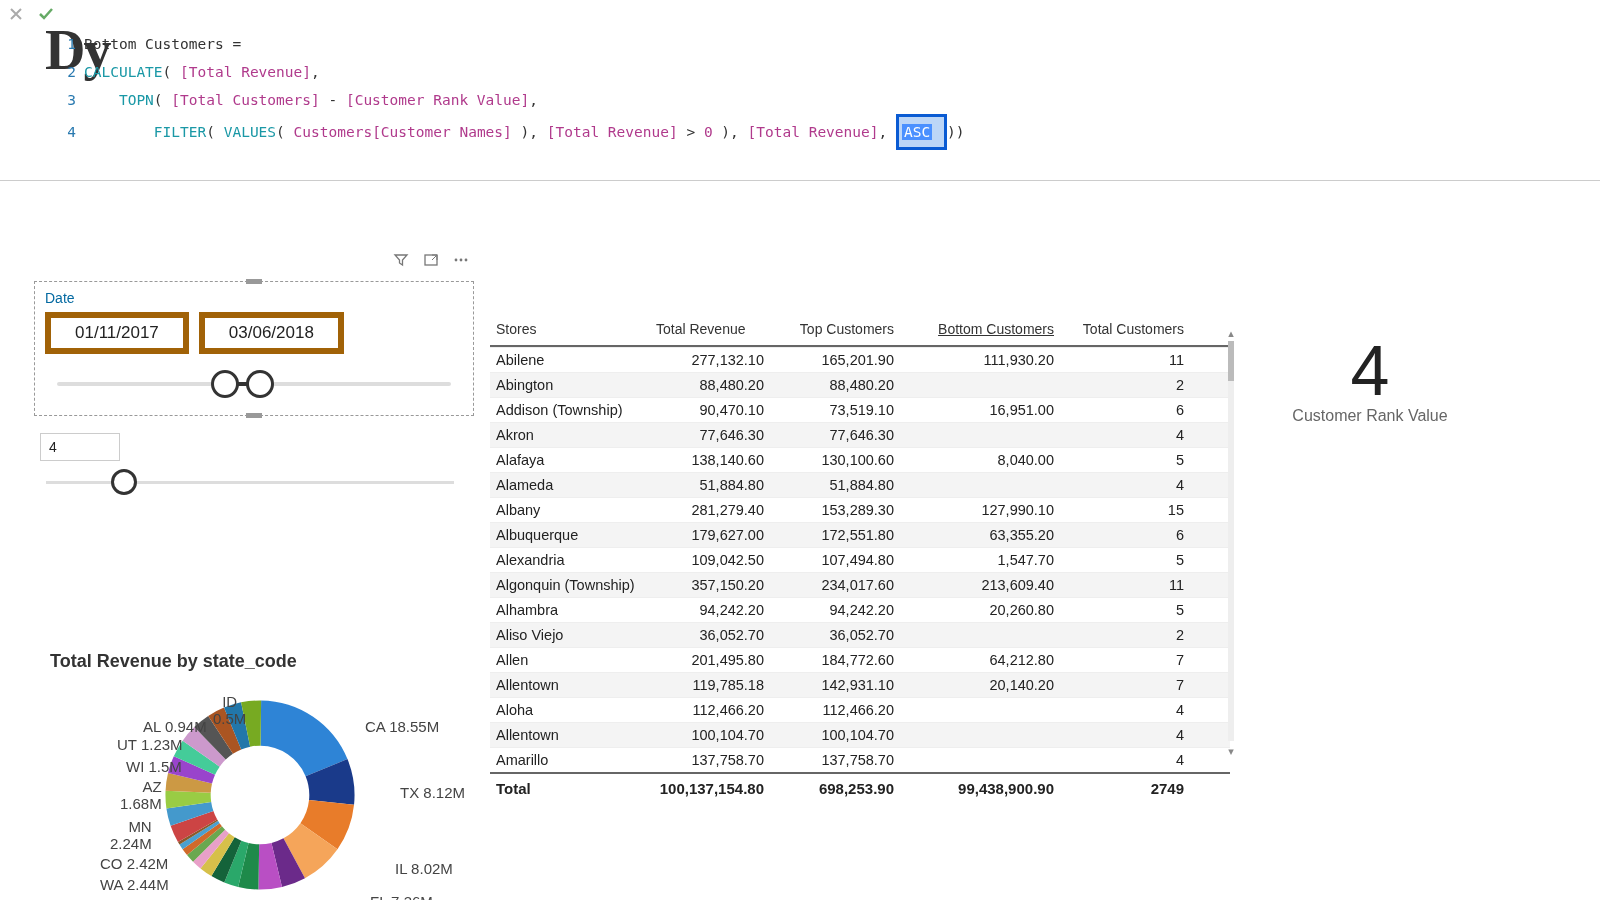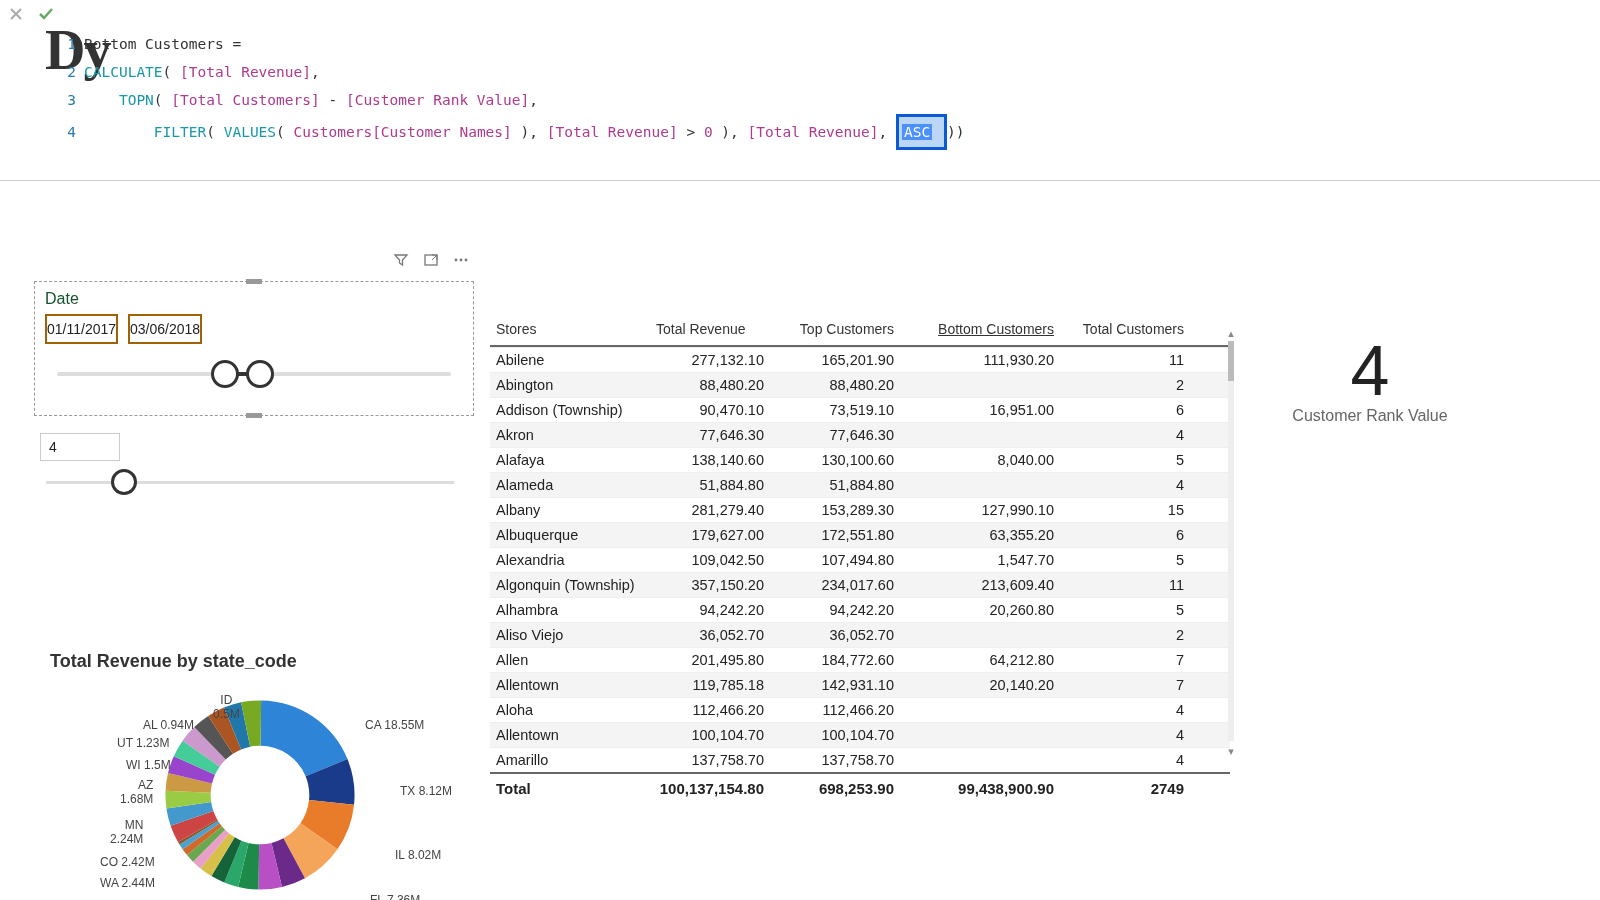--- a/index.html
+++ b/index.html
@@ -20,39 +20,39 @@
   .asc-box { display:inline-block; border:3px solid #0a5bd3; background:#bcd6f7; padding:1px 3px; position:relative;}
   .asc-sel { background:#4a90ff; color:#fff; padding:0 2px;}
   .dy-bg { position:absolute; left:45px; top:18px; font-family: Georgia, serif; font-size:56px; font-weight:bold; color:#333; z-index:-1; letter-spacing:-2px;}
 
   .canvas { position: relative; padding: 10px 0 0 30px; }
   .date-slicer { position:absolute; left:34px; top:100px; width:440px; height:135px; border:1px dashed #999; background:#fff;}
   .slicer-handles { position:absolute; left:50%; transform:translateX(-50%); width:16px; height:5px; background:#999;}
   .slicer-handles.top{top:-3px;} .slicer-handles.bot{bottom:-3px;}
   .slicer-toolbar{ position:absolute; right:4px; top:-30px; display:flex; gap:14px; color:#666;}
   .slicer-inner{ padding:8px 10px;}
-  .slicer-title{ font-size:16px; color:#14532d;}
+  .slicer-title{ font-size:14px; color:#0369a1;}
   .date-boxes{ display:flex; gap:10px; margin-top:6px;}
-  .date-box{ border:2px solid #a16207; padding:5px 0; font-size:14px;}
+  .date-box{ border:6px solid #a16207; padding:5px 24px; font-size:17px;}
   .range-track{ position:relative; margin:28px 12px 0 12px; height:4px; background:#ddd; border-radius:2px;}
   .range-fill{ position:absolute; left:41%; right:51%; top:0; height:4px; background:#333;}
   .range-thumb{ position:absolute; top:-12px; width:28px; height:28px; border:3px solid #333; border-radius:50%; background:#fff;}
   .range-thumb.a{left:39%;} .range-thumb.b{left:48%;}
 
   .rank-slicer{ position:absolute; left:40px; top:248px; width:420px;}
   .rank-title{font-size:13px; color:#444;}
   .rank-box{ border:1px solid #ccc; width:80px; padding:5px 8px; margin-top:4px; font-size:14px;}
   .rank-track{ position:relative; margin:20px 6px 0 6px; height:3px; background:#ddd;}
   .rank-thumb{ position:absolute; left:16%; top:-12px; width:26px; height:26px; border:3px solid #333; border-radius:50%; background:#fff;}
 
   .donut-card{ position:absolute; left:50px; top:470px; width:420px;}
   .donut-title{ font-size:18px; font-weight:600; color:#333; margin-bottom:6px;}
   .donut-wrap{ position:relative; width:380px; height:300px; margin-left:15px;}
   .donut-svg{ position:absolute; left:100px; top:22px;}
-  .d-label{ position:absolute; font-size:12px; color:#444; white-space:nowrap;}
+  .d-label{ position:absolute; font-size:15px; color:#444; white-space:nowrap;}
 
   .grid{ position:absolute; left:490px; top:138px; width:740px;}
   .ghead{ display:flex; border-bottom:2px solid #666; font-size:14px; color:#333; padding-bottom:6px;}
   .gh{ padding:2px 6px;}
   .gh1{width:160px;} .gh2{width:120px;} .gh3{width:130px;text-align:right;} .gh4{width:160px;text-align:right;text-decoration:underline;} .gh5{width:130px;text-align:right;}
   .grow{ display:flex; font-size:14.5px; border-top:1px solid #eee; height:25px; align-items:center;}
   .grow:nth-child(even){ background:#f4f4f4;}
   .gc{padding:2px 6px;}
   .gc1{width:160px;} .gc2{width:120px;text-align:right;} .gc3{width:130px;text-align:right;} .gc4{width:160px;text-align:right;} .gc5{width:130px;text-align:right;}
   .gtotal{ display:flex; border-top:2px solid #666; font-weight:bold; font-size:15px; padding-top:4px;}
@@ -161,21 +161,21 @@
         <circle cx="21" cy="21" r="15.9" fill="transparent" stroke="#4c9" stroke-width="10" stroke-dasharray="3 97" stroke-dashoffset="-56.6"></circle>
         <circle cx="21" cy="21" r="15.9" fill="transparent" stroke="#c9c" stroke-width="10" stroke-dasharray="3 97" stroke-dashoffset="-59.6"></circle>
         <circle cx="21" cy="21" r="15.9" fill="transparent" stroke="#555" stroke-width="10" stroke-dasharray="3 97" stroke-dashoffset="-62.6"></circle>
         <circle cx="21" cy="21" r="15.9" fill="transparent" stroke="#a52" stroke-width="10" stroke-dasharray="3 97" stroke-dashoffset="-65.6"></circle>
         <circle cx="21" cy="21" r="15.9" fill="transparent" stroke="#27a" stroke-width="10" stroke-dasharray="3 97" stroke-dashoffset="-68.6"></circle>
         <circle cx="21" cy="21" r="15.9" fill="transparent" stroke="#7a2" stroke-width="10" stroke-dasharray="3.4 96.6" stroke-dashoffset="-71.6"></circle>
         <circle cx="21" cy="21" r="9" fill="#fff"></circle>
       </svg>
       <div class="d-label" style="left:300px; top:40px;">CA 18.55M</div>
       <div class="d-label" style="left:335px; top:106px;">TX 8.12M</div>
-      <div class="d-label" style="left:330px; top:170px;">IL 8.02M</div>
+      <div class="d-label" style="left:330px; top:182px;">IL 8.02M</div>
       <div class="d-label" style="left:305px; top:215px;">FL 7.36M</div>
       <div class="d-label" style="left:270px; top:238px;">IN 4.14M</div>
       <div class="d-label" style="left:120px; top:245px;">NY 4.02M</div>
       <div class="d-label" style="left:70px;  top:222px;">MI 3.44M</div>
       <div class="d-label" style="left:35px;  top:198px;">WA 2.44M</div>
       <div class="d-label" style="left:35px;  top:177px;">CO 2.42M</div>
       <div class="d-label" style="left:45px;  top:140px; text-align:right;">MN<br>2.24M</div>
       <div class="d-label" style="left:55px;  top:100px; text-align:right;">AZ<br>1.68M</div>
       <div class="d-label" style="left:61px;  top:80px;">WI 1.5M</div>
       <div class="d-label" style="left:52px;  top:58px;">UT 1.23M</div>

